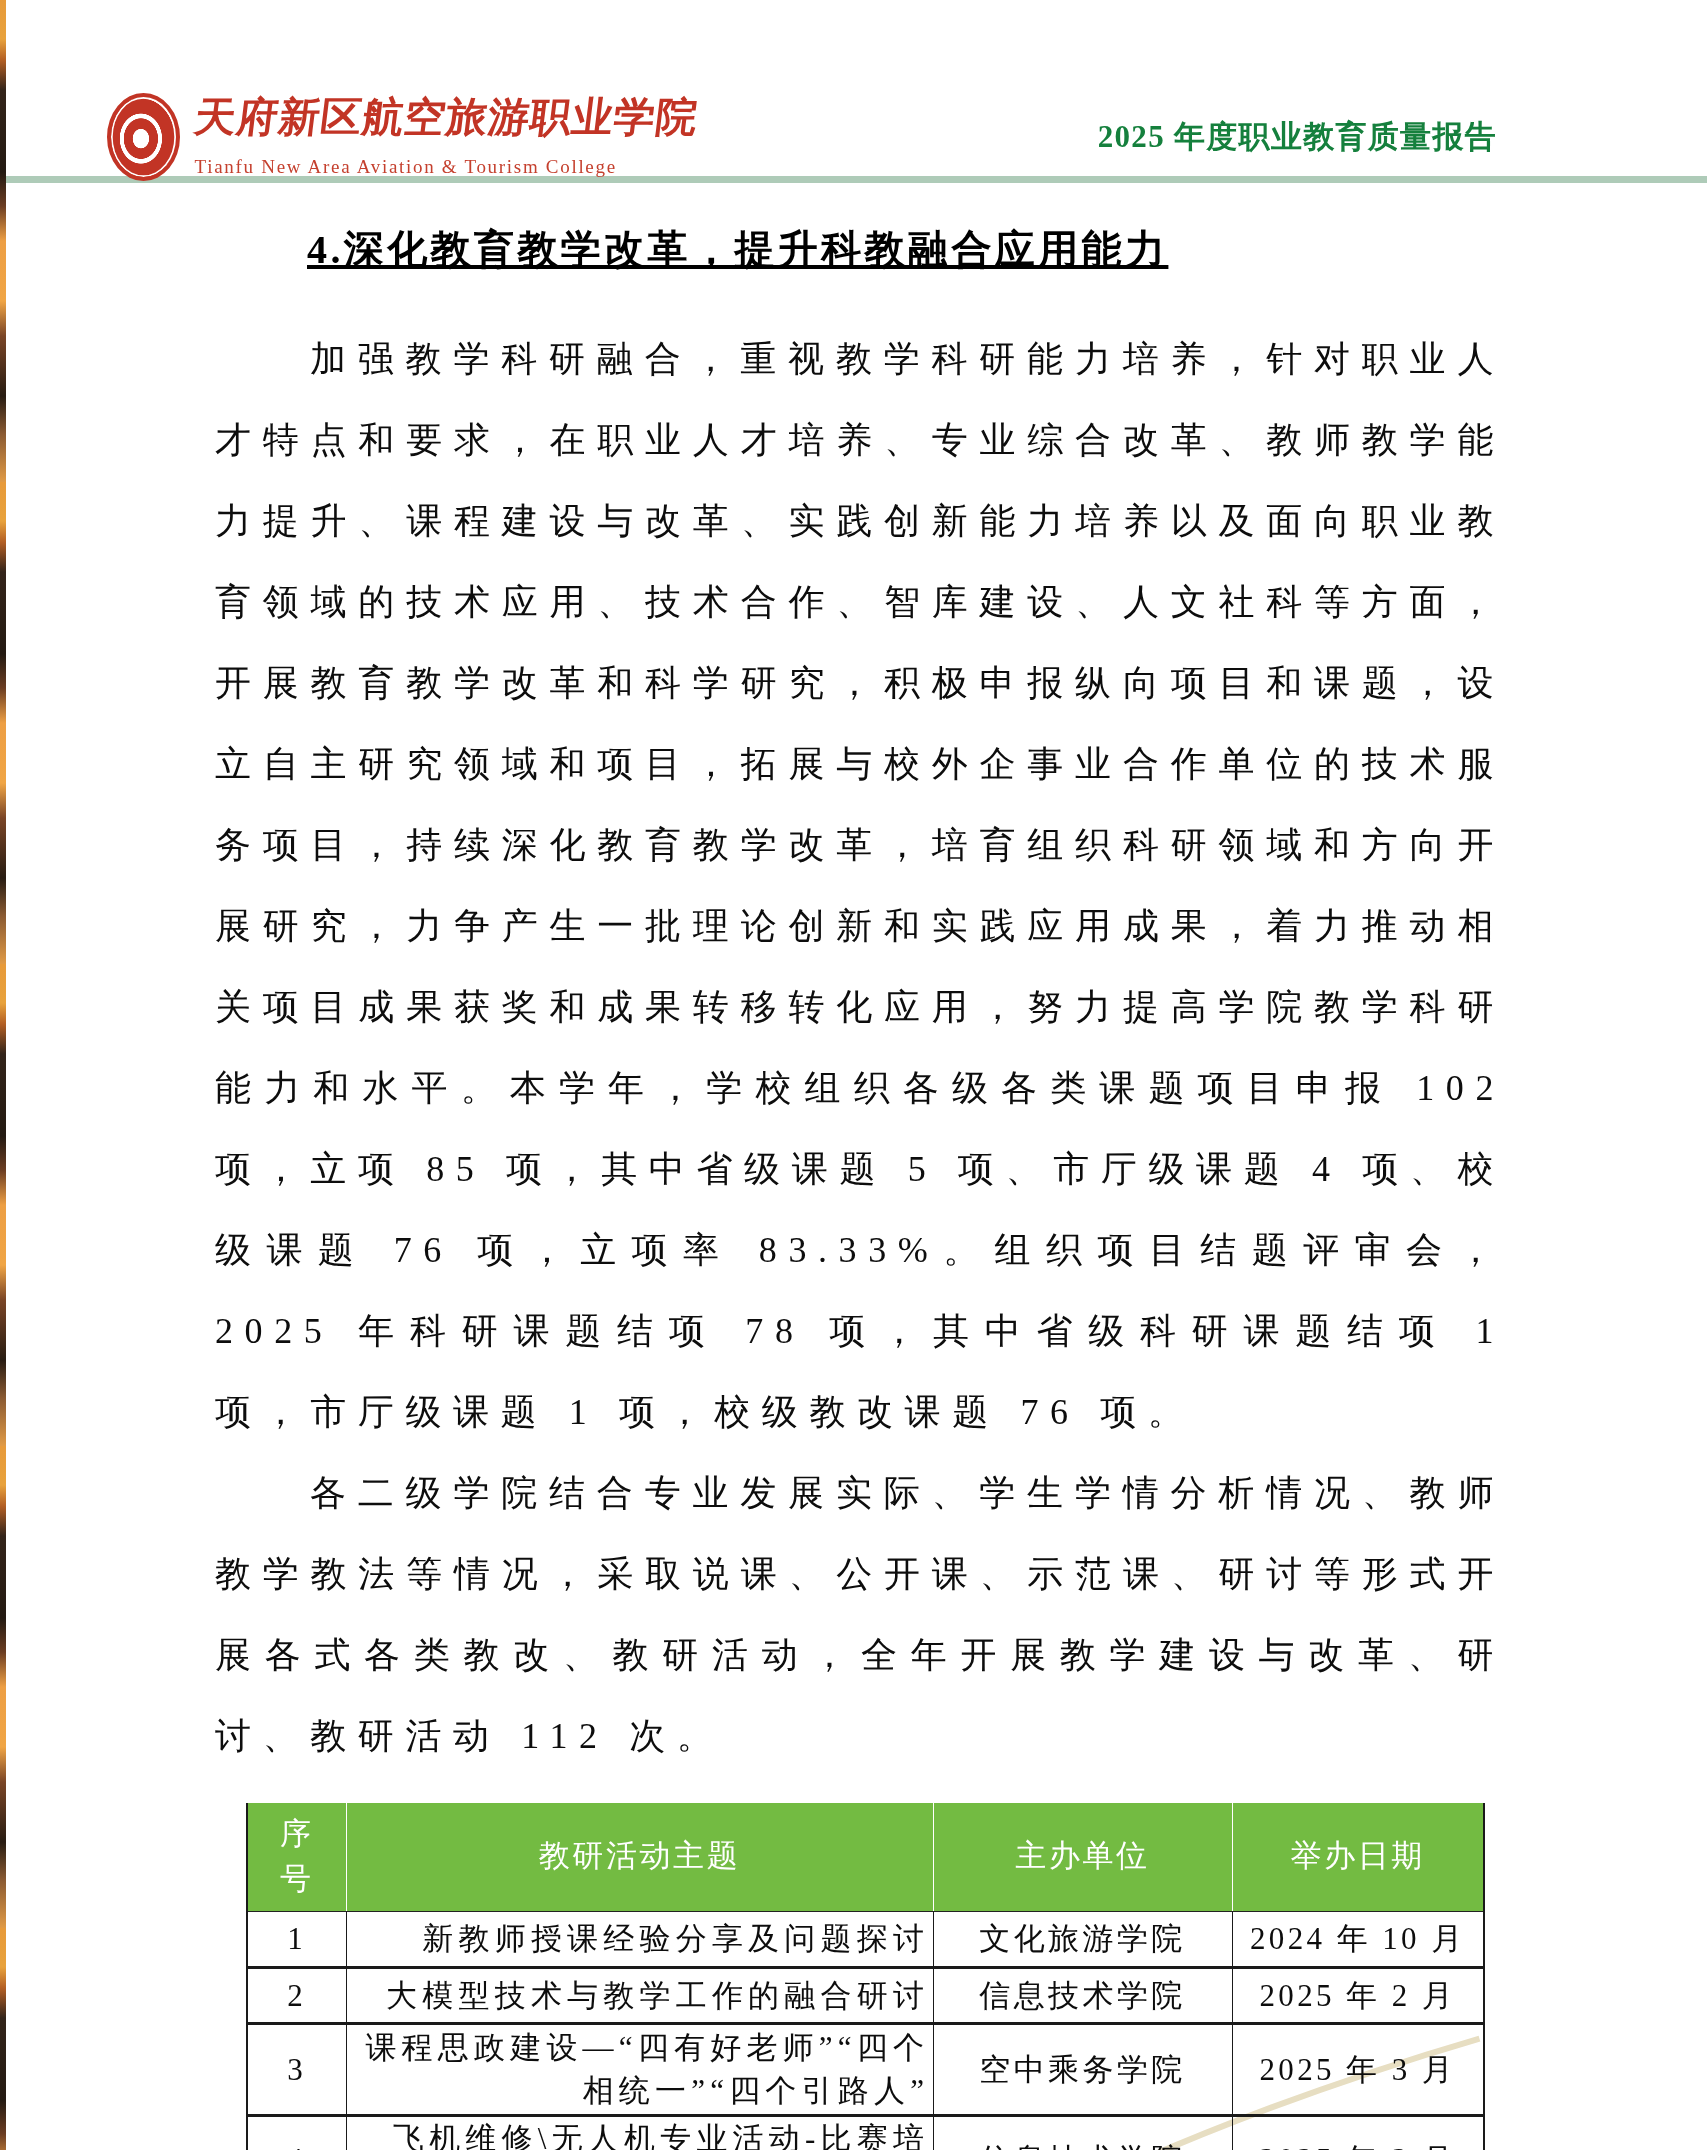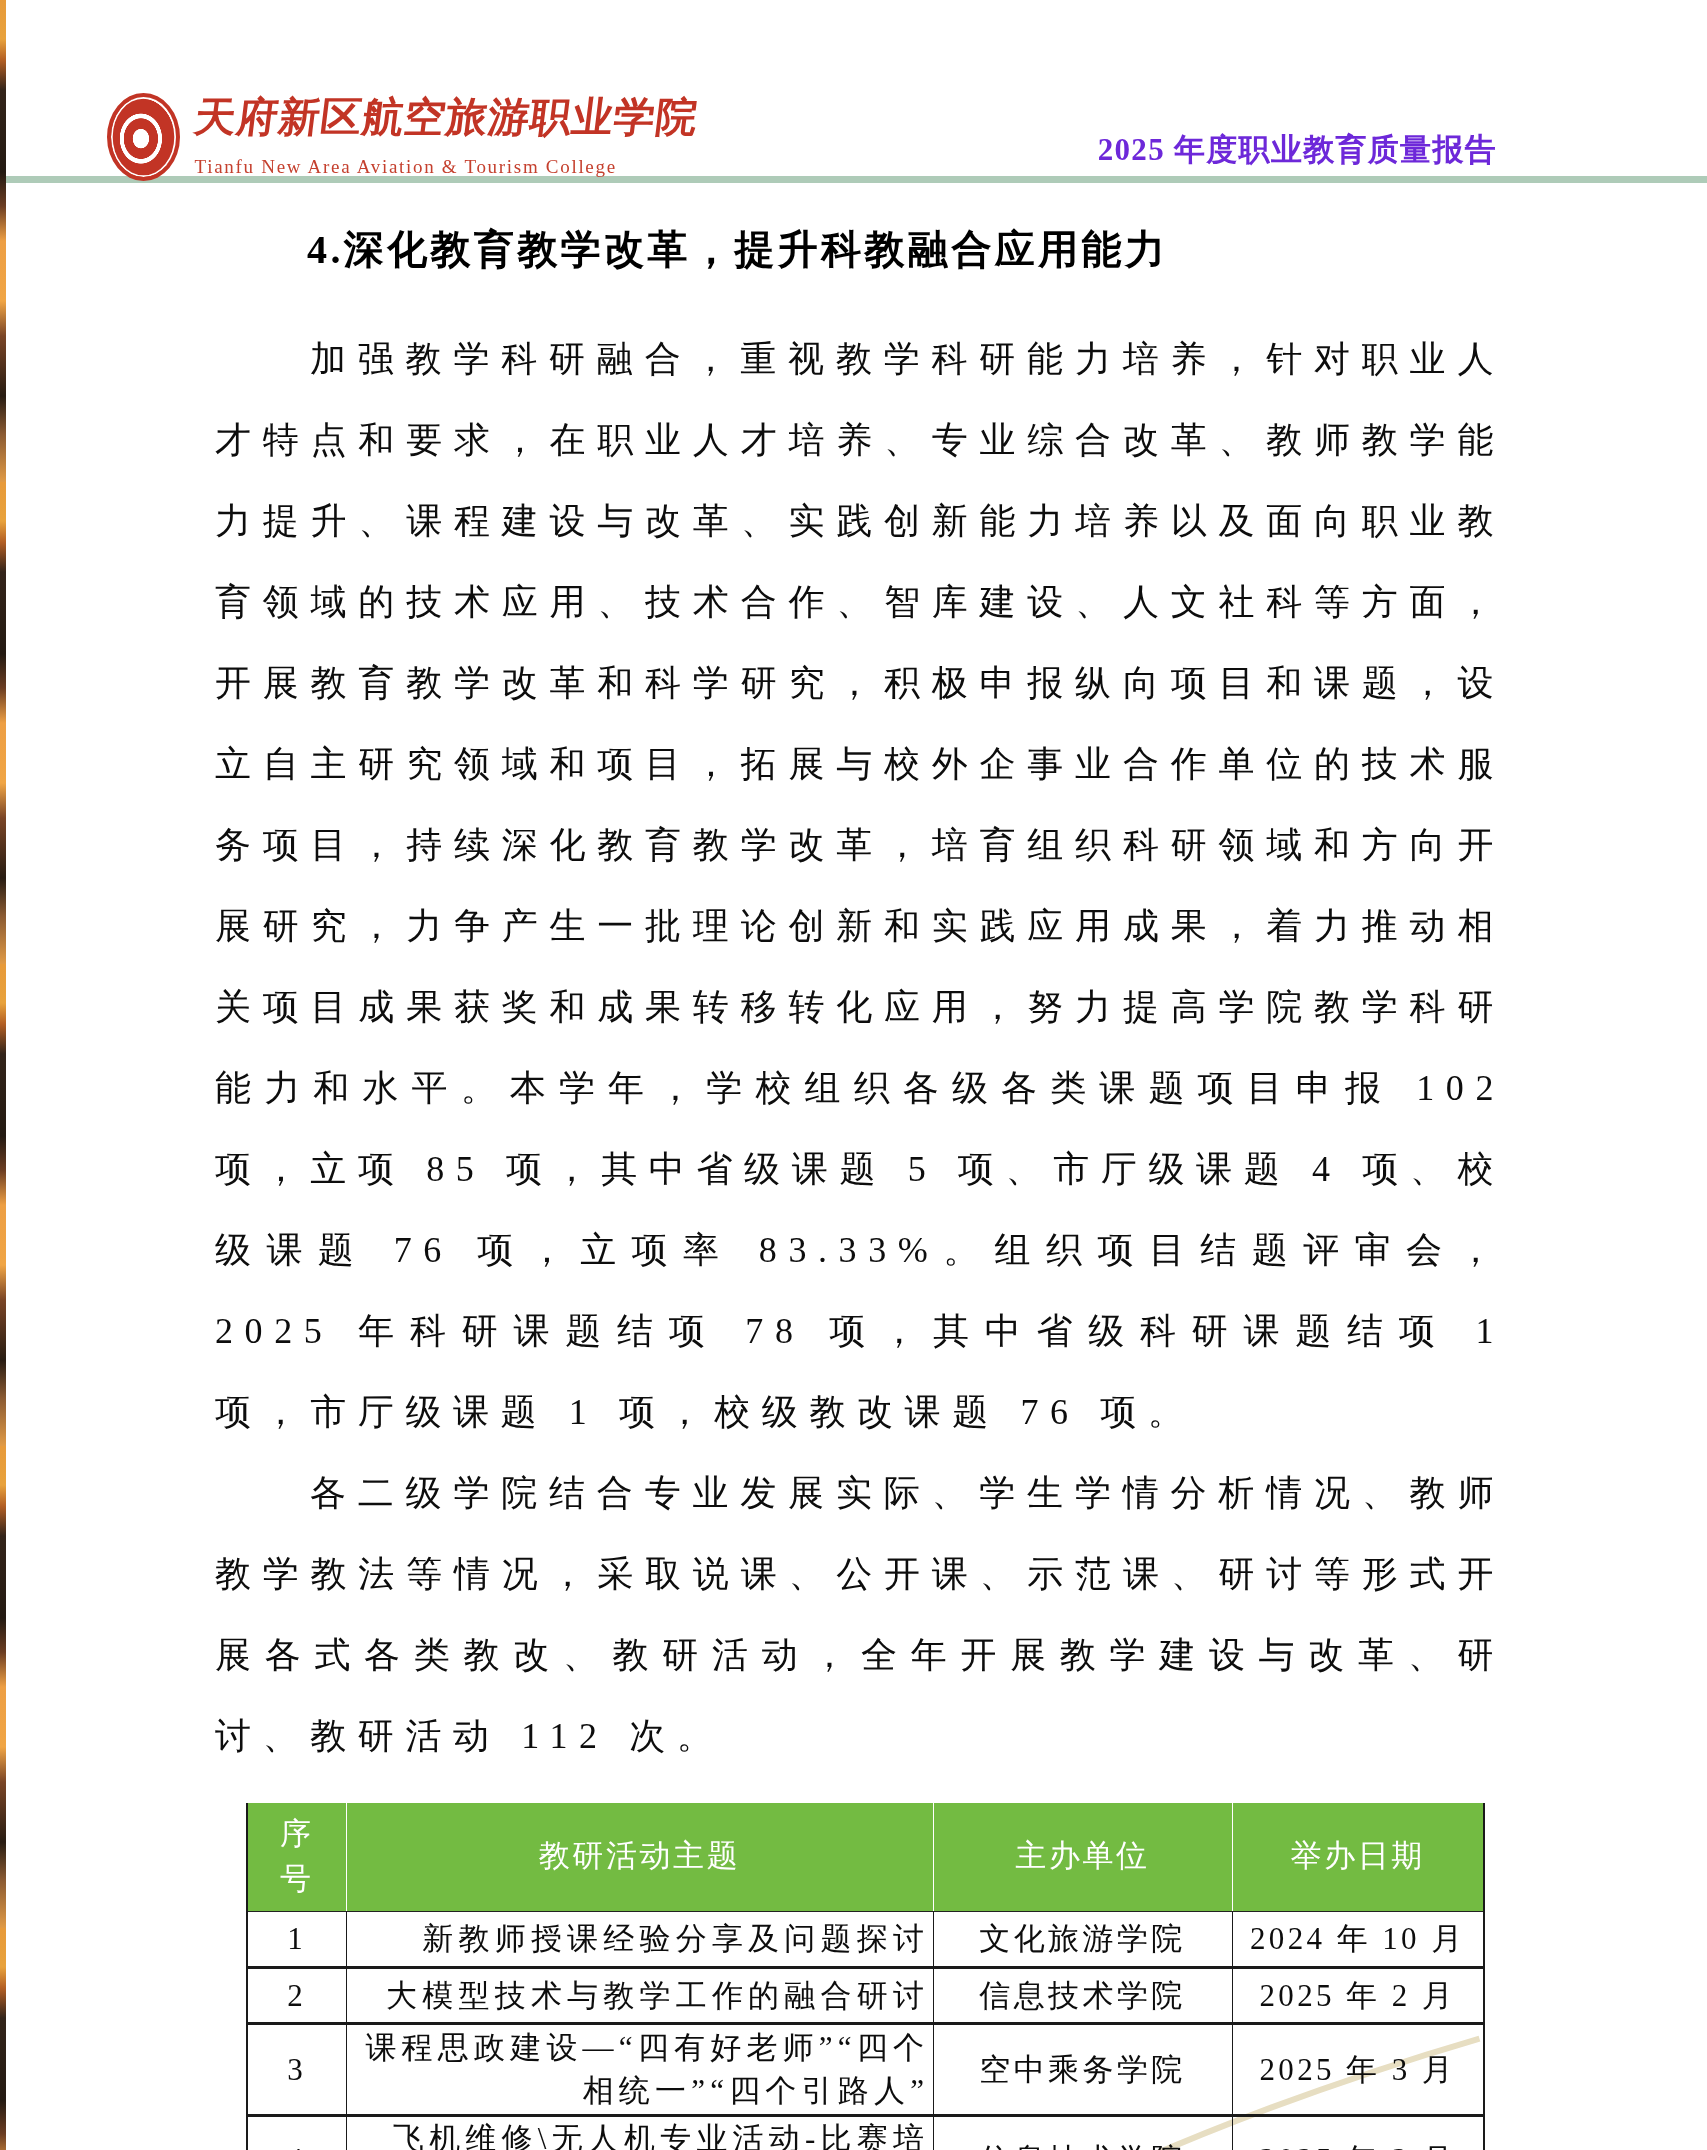--- a/index.html
+++ b/index.html
@@ -42,35 +42,35 @@
   }
   .college-names{display:flex;flex-direction:column;justify-content:center;}
   .college-zh{
     color:#c23425;font-weight:bold;font-size:41px;line-height:1.05;
     transform:skewX(-7deg);letter-spacing:0.9px;white-space:nowrap;
   }
   .college-en{
     color:#c5402e;font-size:19px;letter-spacing:1.7px;margin-top:17px;white-space:nowrap;
   }
   .report-title{
-    position:absolute;top:129px;right:210px;z-index:3;
-    font-size:31px;font-weight:bold;letter-spacing:1.3px;white-space:nowrap;color:#6d28d9;
+    position:absolute;top:116px;right:210px;z-index:3;
+    font-size:31px;font-weight:bold;letter-spacing:1.3px;white-space:nowrap;color:#15803d;
   }
   .green-bar{
     position:absolute;left:0;top:176px;width:1707px;height:6.9px;z-index:1;
     background:#aecbb8;
   }
   
   .content{
     position:absolute;left:215px;top:224px;width:1290px;z-index:1;
   }
   .section-heading{
     margin:0;padding-left:92px;
     font-size:40px;font-weight:bold;letter-spacing:3.4px;line-height:52px;
-    white-space:nowrap;color:#000;
+    white-space:nowrap;color:#000;text-decoration:underline;
   }
   .body-par{
     margin:0;
     font-size:36px;line-height:81px;letter-spacing:11.6px;
     text-align:justify;color:#0d0d0d;
     text-indent:95px;
   }
   .body-par.first{margin-top:43px;}
   
   .activity-table{

